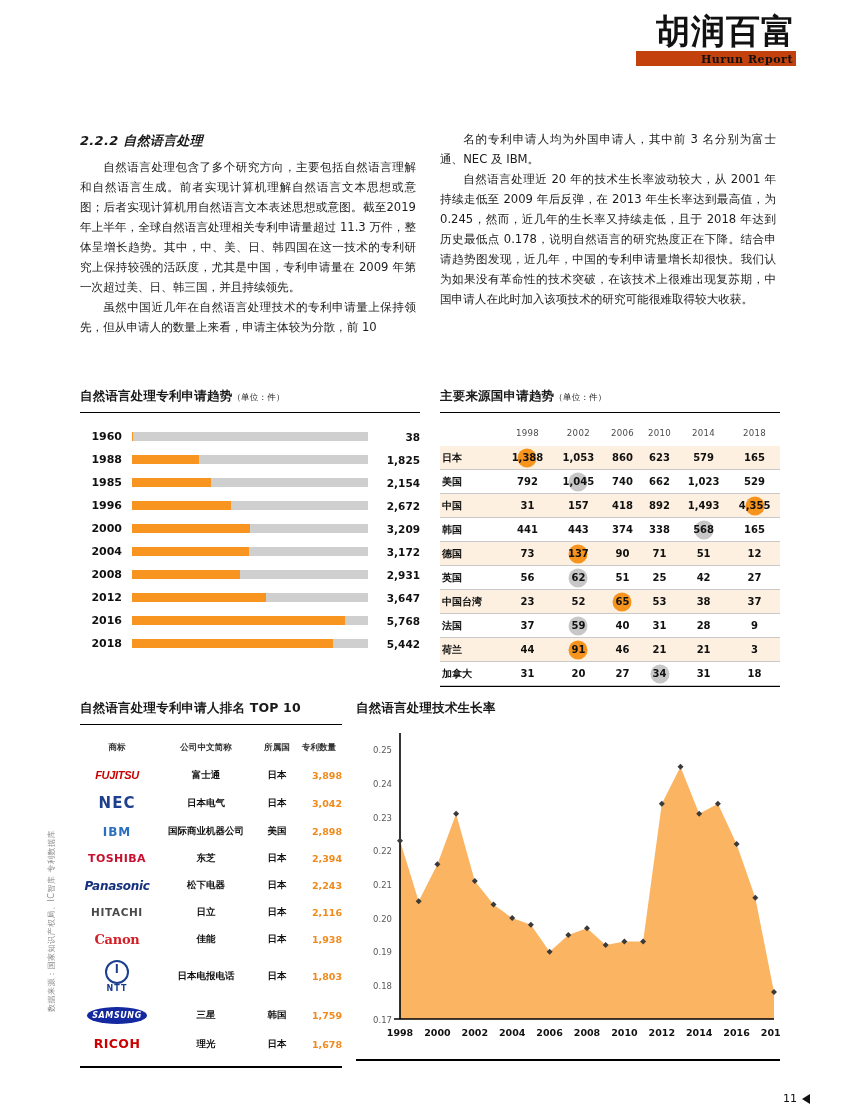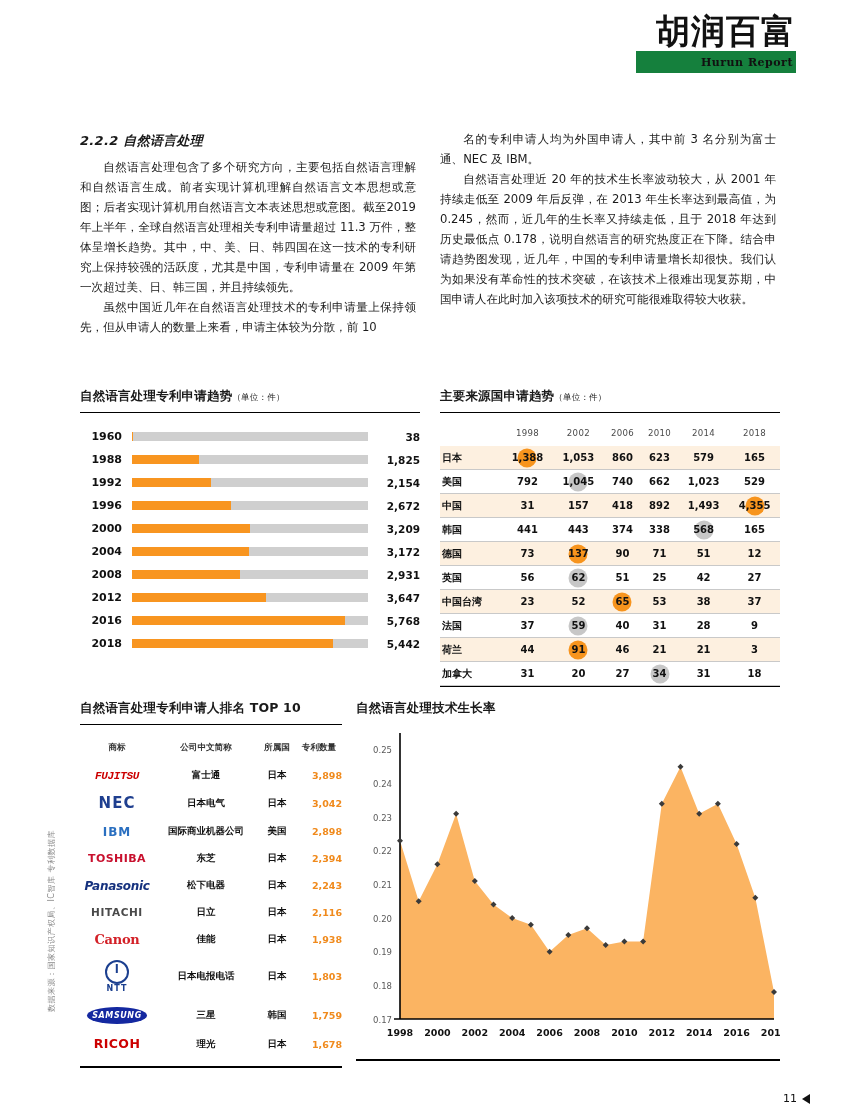--- a/index.html
+++ b/index.html
@@ -13,21 +13,21 @@
   .page{position:absolute;inset:0;border-radius:29px;}
 
   
   .logo-wrap{position:absolute;right:48px;top:14px;text-align:right;}
   .logo-cn{
     font-family:"DejaVu Sans","Liberation Sans",sans-serif;
     font-size:34px;font-weight:bold;letter-spacing:1px;
     color:#111;line-height:1;
   }
   .logo-bar{
-    margin-top:3px;height:22px;background:#15803d;position:relative;width:160px;
+    margin-top:3px;height:15px;background:#c2410c;position:relative;width:160px;
     margin-left:auto;
   }
   .logo-en{
     position:absolute;right:3px;top:50%;transform:translateY(-50%);
     color:#111;font-size:11px;font-weight:bold;letter-spacing:.5px;
     font-family:"DejaVu Serif","Liberation Serif",serif;white-space:nowrap;
   }
 
   
   .col{position:absolute;width:336px;font-size:11.6px;line-height:1.72;text-align:justify;}
@@ -85,21 +85,21 @@
   table.top10 th{
     font-size:8.6px;font-weight:bold;color:#333;padding:8px 0;text-align:center;
   }
   table.top10 tbody tr{border-bottom:0;}
   table.top10 td{padding:7px 0;font-size:9.5px;vertical-align:middle;}
   td.logo-cell{width:74px;text-align:center;}
   td.name-cell{width:104px;text-align:center;font-weight:bold;color:#111;font-size:9.5px;}
   td.country-cell{width:38px;text-align:center;font-weight:bold;color:#111;font-size:9.5px;}
   td.count-cell{width:46px;text-align:right;font-weight:bold;color:#f08a1c;font-size:10px;}
   .brand{font-size:11px;font-weight:bold;letter-spacing:-.3px;white-space:nowrap;line-height:1;}
-  .b-fujitsu{color:#cc0000;font-style:italic;font-family:Liberation Mono, monospace;}
+  .b-fujitsu{color:#cc0000;font-style:italic;font-family:Liberation Sans, sans-serif;}
   .b-nec{color:#1f3f8f;font-size:15px;letter-spacing:1px;}
   .b-ibm{color:#2a6fc0;font-size:12px;letter-spacing:1px;
          background:repeating-linear-gradient(to bottom,transparent 0 2px,#ffffff 2px 3px);
          -webkit-background-clip:text;}
   .b-toshiba{color:#c8102e;font-size:11px;letter-spacing:.4px;}
   .b-panasonic{color:#15317e;font-size:12px;font-style:italic;}
   .b-hitachi{color:#4a4a4a;font-size:10.5px;letter-spacing:.6px;}
   .b-canon{color:#d32027;font-size:13px;font-family:"DejaVu Serif","Liberation Serif",serif;}
   .b-ricoh{color:#cc0000;font-size:12.5px;letter-spacing:.4px;}
   .ntt-mark{display:inline-block;text-align:center;line-height:1;}
@@ -176,21 +176,21 @@
           <div class="bar-val">38</div>
         </div>
         <div class="bar-row">
           <div class="bar-year">1988</div>
           <div class="bar-track">
             <div class="bar-fill" style="width: 28.52%;"></div>
           </div>
           <div class="bar-val">1,825</div>
         </div>
         <div class="bar-row">
-          <div class="bar-year">1992</div>
+          <div class="bar-year">1985</div>
           <div class="bar-track">
             <div class="bar-fill" style="width: 33.66%;"></div>
           </div>
           <div class="bar-val">2,154</div>
         </div>
         <div class="bar-row">
           <div class="bar-year">1996</div>
           <div class="bar-track">
             <div class="bar-fill" style="width: 41.75%;"></div>
           </div>

